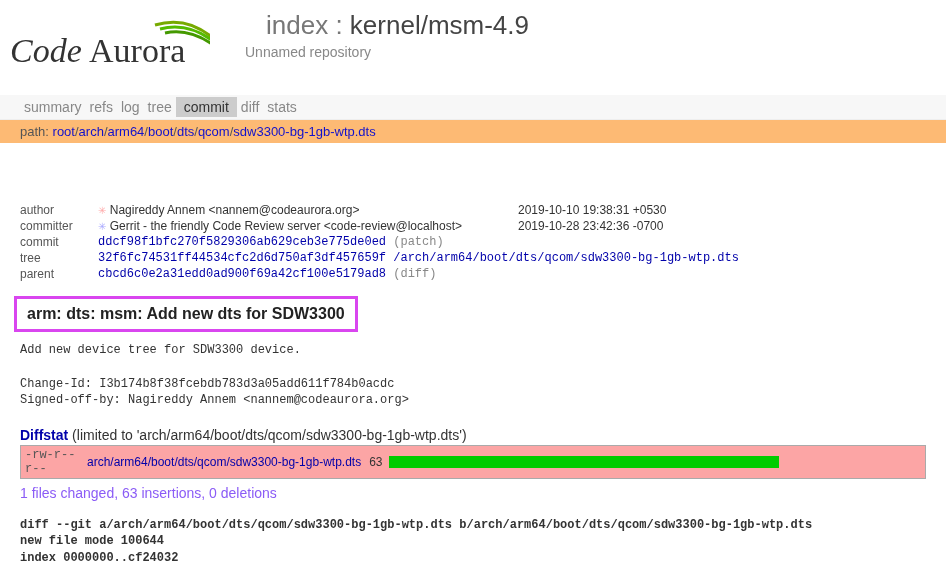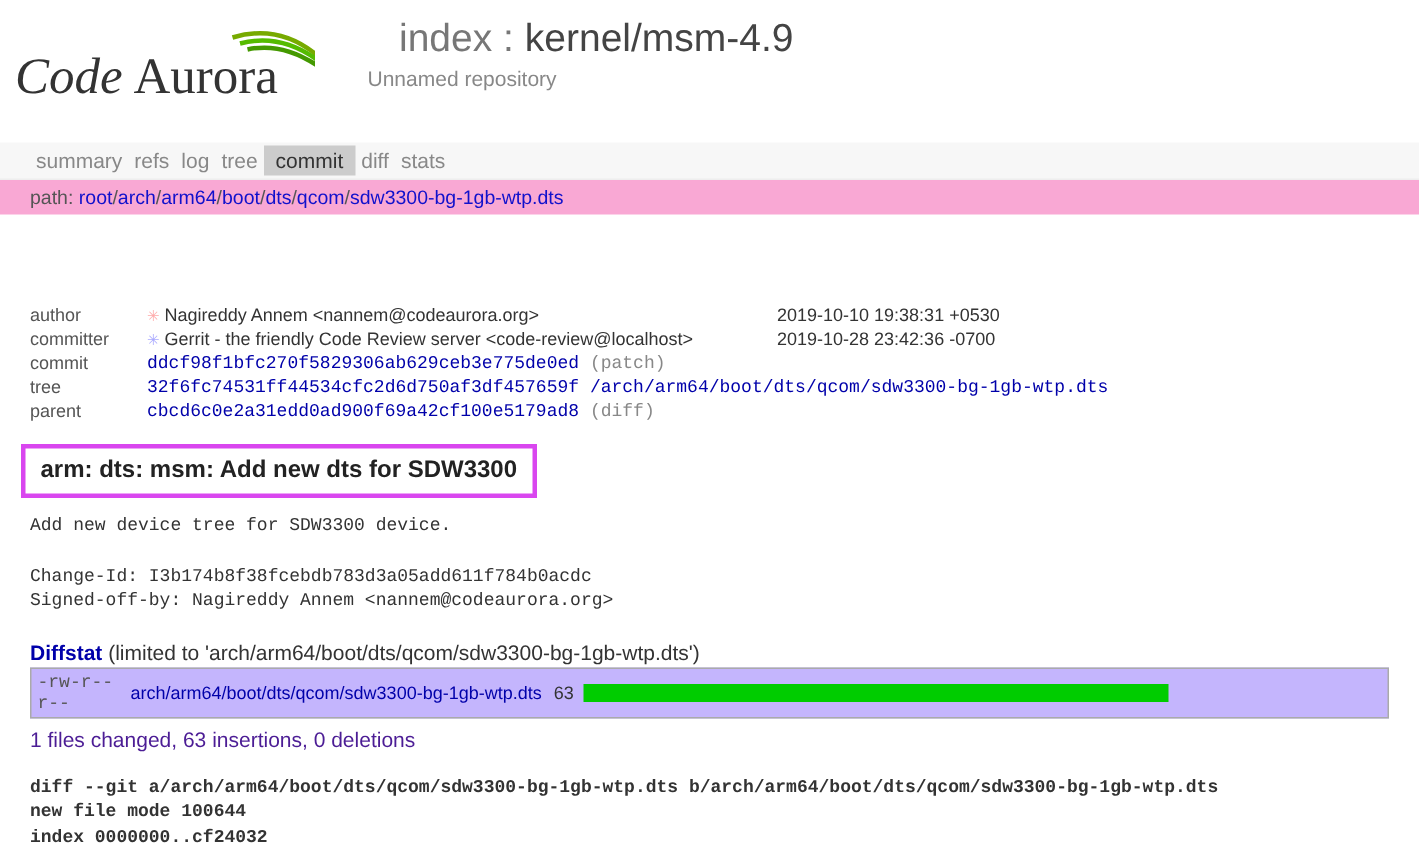--- a/index.html
+++ b/index.html
@@ -43,21 +43,21 @@
     font-size: 14px;
     color: #888;
   }
   .tab { cursor: pointer; padding: 2px 4px; }
   .tab-active {
     background: #ccc;
     color: #333;
     padding: 2px 8px;
   }
   .path-bar {
-    background: #f9a8d4;
+    background: #fdba74;
     padding: 4px 20px;
     font-size: 13px;
     color: #555;
   }
   .path-bar a { color: #11c; text-decoration: none; }
   .commit-info {
     margin: 59px 0 0 20px;
     font-family: Verdana, sans-serif;
     font-size: 12px;
   }
@@ -90,31 +90,31 @@
   .diffstat-head {
     margin: 18px 0 2px 20px;
     font-size: 14px;
   }
   .diffstat-head a { color: #00a; text-decoration: none; font-weight: bold; }
   .diffstat-head .limited { color: #333; font-weight: normal; }
   .diffstat-table {
     margin: 0 20px;
     width: 906px;
     border: 1px solid #aaa;
-    background: #c4b5fd;
+    background: #fca5a5;
     font-size: 12px;
   }
   .diffstat-row { display: flex; align-items: center; padding: 2px 4px; }
   .mode { color: #555; font-family: "Courier New", monospace; width: 62px; }
   .file-link { color: #00a; text-decoration: none; font-family: sans-serif; margin-right: 8px; }
   .count { color: #333; margin-right: 6px; font-family: sans-serif; }
   .bar { flex: 0 0 390px; height: 12px; background: #0c0; }
   .diffstat-summary {
     margin: 6px 20px 16px 20px;
-    color: #4c1d95;
+    color: #8b5cf6;
     font-size: 14px;
   }
   .diff-block {
     margin: 0 20px;
     font-family: "Courier New", monospace;
     font-size: 12px;
     white-space: pre;
     line-height: 1.35;
   }
   .diff-block .bold { font-weight: bold; }

